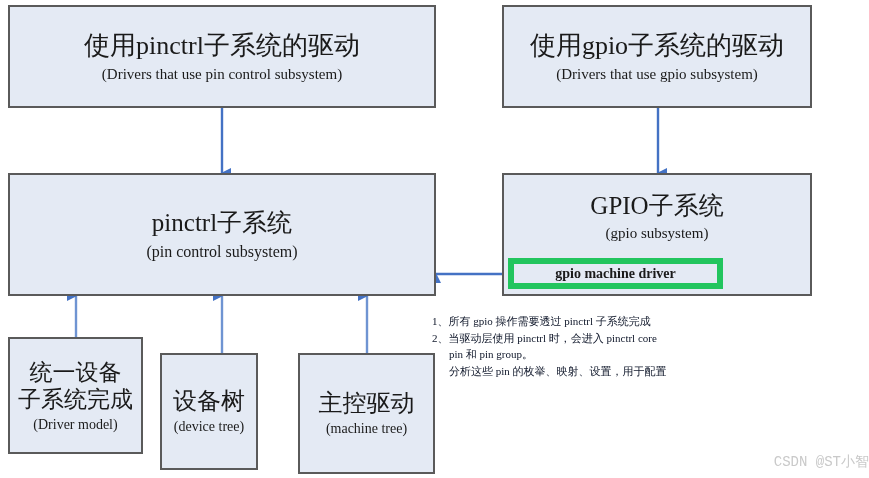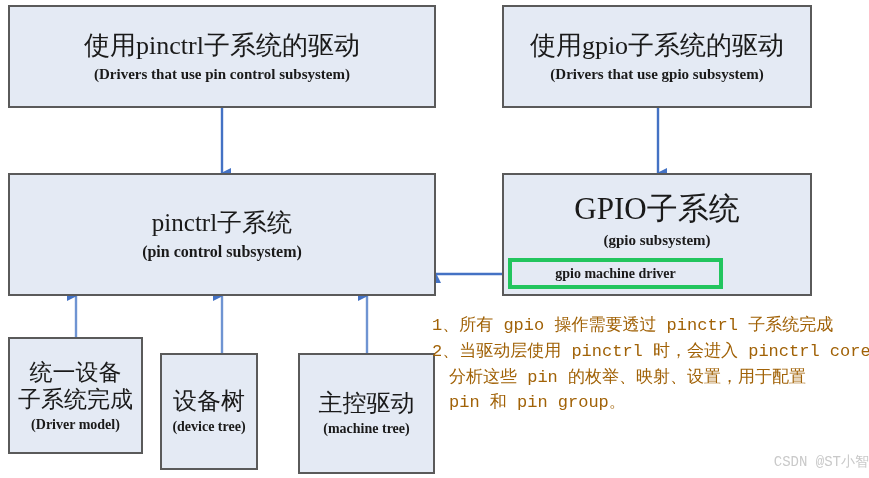--- a/index.html
+++ b/index.html
@@ -33,21 +33,21 @@
     color: #1a1a1a;
     line-height: 1.12;
   }
   .node .cn {
     font-family: "Liberation Serif", "DejaVu Serif", serif;
     font-weight: 400;
     white-space: nowrap;
   }
   .node .en {
     font-family: "Liberation Serif", "DejaVu Serif", serif;
-    font-weight: 700;
+    font-weight: 400;
     white-space: nowrap;
     text-align: right;
   }
 
   
   #box-drivers-pinctrl { left: 8px;   top: 5px;  width: 428px; height: 103px; }
   #box-drivers-gpio    { left: 502px; top: 5px;  width: 310px; height: 103px; }
   #box-drivers-pinctrl .cn,
   #box-drivers-gpio .cn { font-size: 26px; }
   #box-drivers-pinctrl .en,
@@ -56,33 +56,33 @@
   
   #box-pinctrl-subsystem { left: 8px;   top: 173px; width: 428px; height: 123px; }
   #box-pinctrl-subsystem .cn { font-size: 25px; }
   #box-pinctrl-subsystem .en { font-size: 16px; margin-top: 6px; }
 
   #box-gpio-subsystem {
     left: 502px; top: 173px; width: 310px; height: 123px;
     justify-content: flex-start;
     padding-top: 17px;
   }
-  #box-gpio-subsystem .cn { font-size: 31px; }
+  #box-gpio-subsystem .cn { font-size: 25px; }
   #box-gpio-subsystem .en { font-size: 15px; margin-top: 5px; }
 
   
   #box-gpio-machine-driver {
     position: absolute;
     left: 508px;
     top: 258px;
     width: 215px;
     height: 31px;
     box-sizing: border-box;
     background: #e4eaf4;
-    border: 4px solid #22c55e;
+    border: 6px solid #22c55e;
     display: flex;
     align-items: center;
     justify-content: center;
     font-family: "Liberation Serif", "DejaVu Serif", serif;
     font-weight: 700;
     font-size: 14px;
     color: #1a1a1a;
     white-space: nowrap;
   }
 
@@ -104,23 +104,23 @@
     width: 869px; height: 478px;
     pointer-events: none;
   }
 
   
   #annotation {
     position: absolute;
     left: 432px;
     top: 313px;
     width: 437px;
-    color: #a16207;
-    font-family: Liberation Mono, monospace;
-    font-size: 17px;
+    color: #0f172a;
+    font-family: Liberation Serif, serif;
+    font-size: 11px;
     line-height: 1.52;
     white-space: nowrap;
   }
   #annotation .ann-line { display: block; }
   #annotation .ann-indent { padding-left: 17px; }
 
   
   #watermark {
     position: absolute;
     right: 0;
@@ -218,20 +218,20 @@
   </div>
 
   <div class="node" id="box-machine-tree">
     <span class="cn">主控驱动</span>
     <span class="en">(machine tree)</span>
   </div>
 
   <div id="annotation">
     <span class="ann-line">1、所有 gpio 操作需要透过 pinctrl 子系统完成</span>
     <span class="ann-line">2、当驱动层使用 pinctrl 时，会进入 pinctrl core</span>
+    <span class="ann-line ann-indent">pin 和 pin group。</span>
     <span class="ann-line ann-indent">分析这些 pin 的枚举、映射、设置，用于配置</span>
-    <span class="ann-line ann-indent">pin 和 pin group。</span>
   </div>
 
   <div id="watermark-ghost"></div>
   <div id="watermark">CSDN @ST小智</div>
 
 </div>
 
 </body></html>

